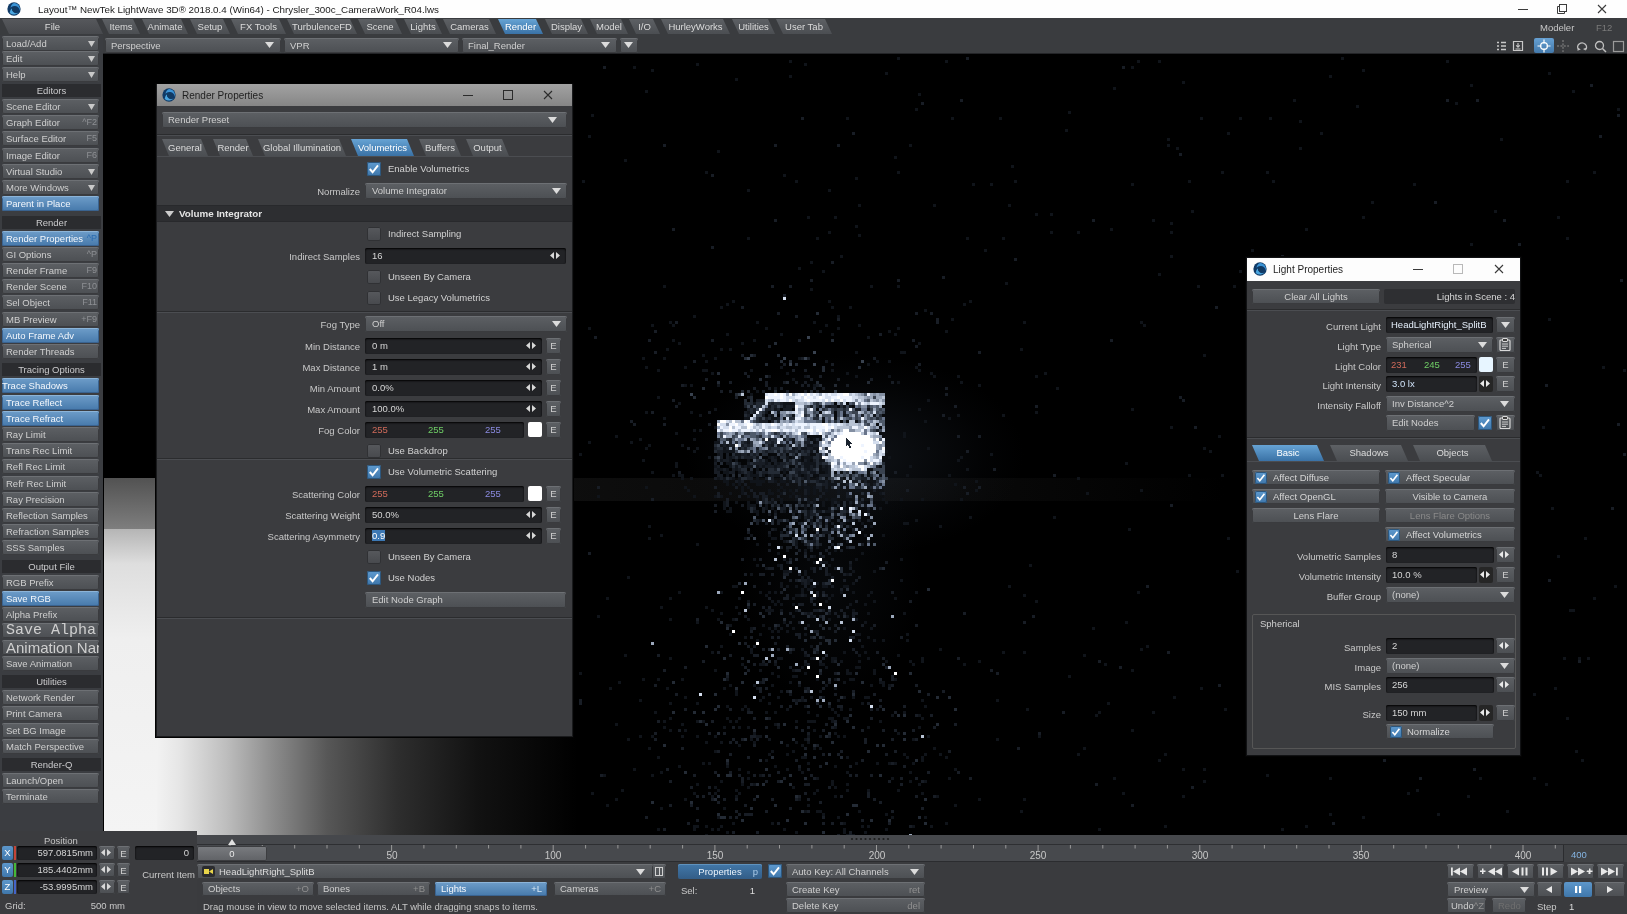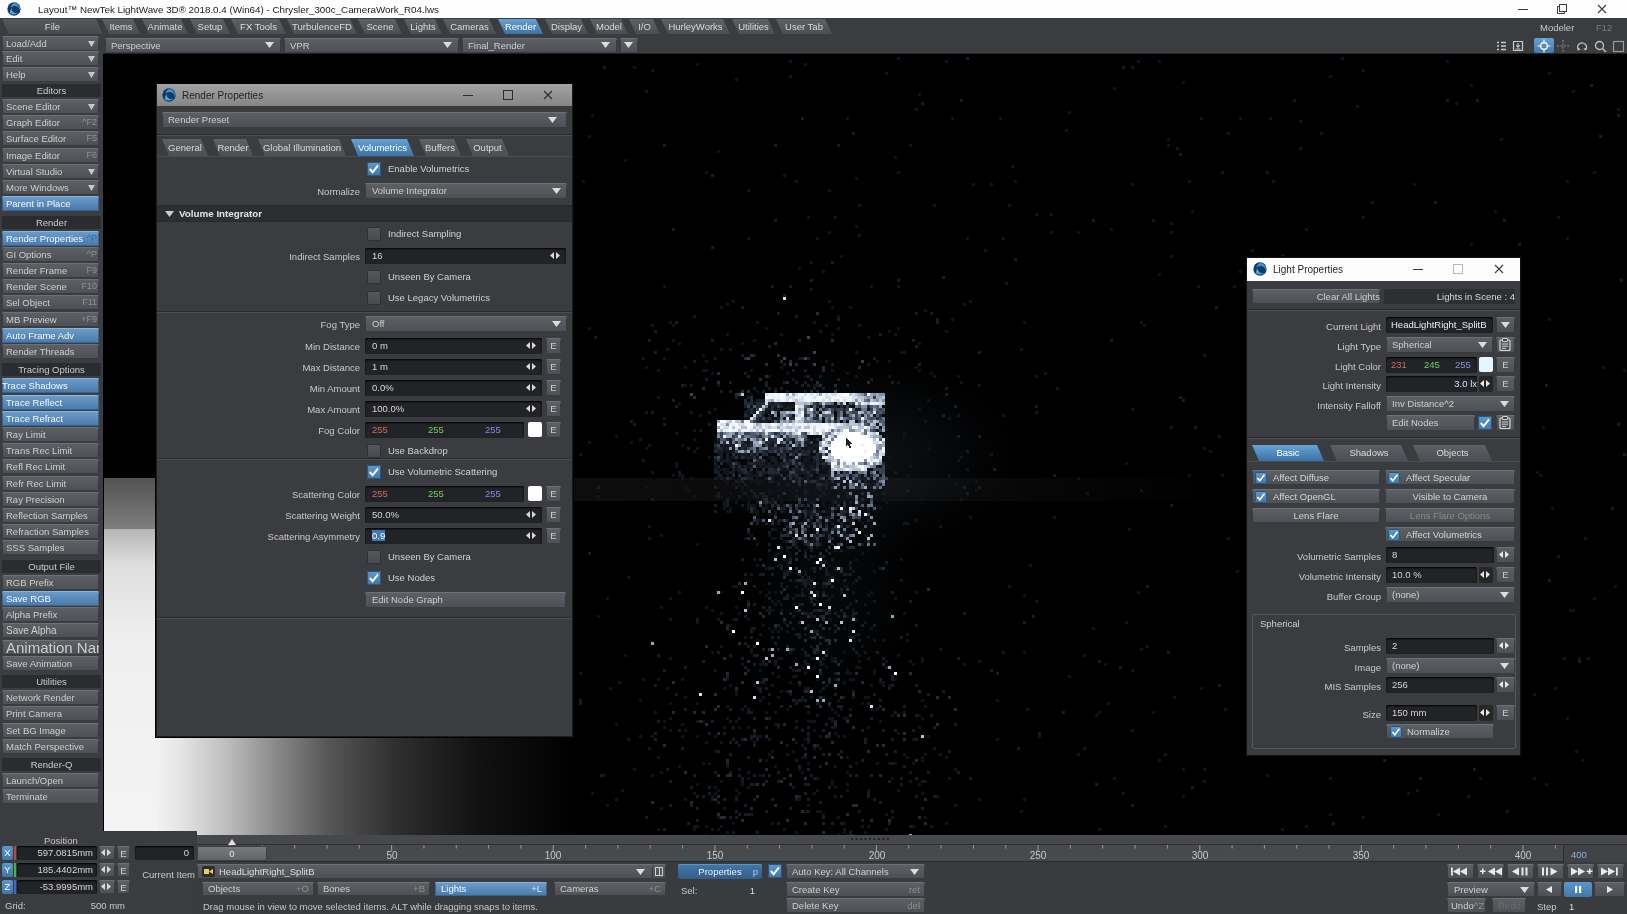--- a/index.html
+++ b/index.html
@@ -162,21 +162,21 @@
 <div class="a btn" style="left:2px;top:459.3999999999998px;width:97px;height:15px;font-size:9.5px;"><span style="padding-left:4px">Refl Rec Limit</span></div>
 <div class="a btn" style="left:2px;top:475.5999999999998px;width:97px;height:15px;font-size:9.5px;"><span style="padding-left:4px">Refr Rec Limit</span></div>
 <div class="a btn" style="left:2px;top:491.7999999999998px;width:97px;height:15px;font-size:9.5px;"><span style="padding-left:4px">Ray Precision</span></div>
 <div class="a btn" style="left:2px;top:507.9999999999998px;width:97px;height:15px;font-size:9.5px;"><span style="padding-left:4px">Reflection Samples</span></div>
 <div class="a btn" style="left:2px;top:524.1999999999998px;width:97px;height:15px;font-size:9.5px;"><span style="padding-left:4px">Refraction Samples</span></div>
 <div class="a btn" style="left:2px;top:540.3999999999999px;width:97px;height:15px;font-size:9.5px;"><span style="padding-left:4px">SSS Samples</span></div>
 <div class="a" style="left:2px;top:559.8px;width:99px;text-align:center;font-size:9.5px;color:#cbcbcd;line-height:13px;background:#2b2c2f;">Output File</div>
 <div class="a btn" style="left:2px;top:574.8px;width:97px;height:15px;font-size:9.5px;"><span style="padding-left:4px">RGB Prefix</span></div>
 <div class="a btn bb" style="left:2px;top:591.0px;width:97px;height:15px;font-size:9.5px;"><span style="padding-left:4px">Save RGB</span></div>
 <div class="a btn" style="left:2px;top:607.2px;width:97px;height:15px;font-size:9.5px;"><span style="padding-left:4px">Alpha Prefix</span></div>
-<div class="a btn" style="left:2px;top:623.4000000000001px;width:97px;height:15px;font-size:10px;"><span style="padding-left:4px">Save Alpha</span></div>
+<div class="a btn" style="left:2px;top:623.4000000000001px;width:97px;height:15px;font-size:15px;font-family:Liberation Mono, monospace;"><span style="padding-left:4px">Save Alpha</span></div>
 <div class="a btn" style="left:2px;top:639.6000000000001px;width:97px;height:15px;font-size:15px;"><span style="padding-left:4px">Animation Name</span></div>
 <div class="a btn" style="left:2px;top:655.8000000000002px;width:97px;height:15px;font-size:9.5px;"><span style="padding-left:4px">Save Animation</span></div>
 <div class="a" style="left:2px;top:675.2000000000003px;width:99px;text-align:center;font-size:9.5px;color:#cbcbcd;line-height:13px;background:#2b2c2f;">Utilities</div>
 <div class="a btn" style="left:2px;top:690.2000000000003px;width:97px;height:15px;font-size:9.5px;"><span style="padding-left:4px">Network Render</span></div>
 <div class="a btn" style="left:2px;top:706.4000000000003px;width:97px;height:15px;font-size:9.5px;"><span style="padding-left:4px">Print Camera</span></div>
 <div class="a btn" style="left:2px;top:722.6000000000004px;width:97px;height:15px;font-size:9.5px;"><span style="padding-left:4px">Set BG Image</span></div>
 <div class="a btn" style="left:2px;top:738.8000000000004px;width:97px;height:15px;font-size:9.5px;"><span style="padding-left:4px">Match Perspective</span></div>
 <div class="a" style="left:2px;top:758.2000000000005px;width:99px;text-align:center;font-size:9.5px;color:#cbcbcd;line-height:13px;background:#2b2c2f;">Render-Q</div>
 <div class="a btn" style="left:2px;top:773.2000000000005px;width:97px;height:15px;font-size:9.5px;"><span style="padding-left:4px">Launch/Open</span></div>
 <div class="a btn" style="left:2px;top:789.4000000000005px;width:97px;height:15px;font-size:9.5px;"><span style="padding-left:4px">Terminate</span></div>
@@ -511,21 +511,21 @@
 <svg class="a" style="left:1410px;top:261px" width="16" height="16">
     <path d="M3 8.5h10" stroke="#3a3a3a" stroke-width="1"></path>
   </svg>
 <svg class="a" style="left:1450px;top:261px" width="16" height="16">
     <rect x="3.5" y="3.5" width="9" height="9" fill="none" stroke="#b9b9b9" stroke-width="1"></rect>
   </svg>
 <svg class="a" style="left:1491px;top:261px" width="16" height="16">
     <path d="M4 4l8 8M12 4l-8 8" stroke="#3a3a3a" stroke-width="1.1"></path>
   </svg>
 <div class="a btn" style="left:1252px;top:289px;width:128px;height:15px;">
-    <span style="display:block;text-align:right;line-height:15px;">Clear All Lights</span>
+    <span style="display:block;text-align:center;line-height:15px;">Clear All Lights</span>
   </div>
 <div class="a" style="left:1384px;top:289px;width:131px;height:15px;background:#2e2f32;border-radius:2px;text-align:right;color:#d8d8d8;font-size:9.5px;line-height:15px;">Lights in Scene : 4</div>
 <div class="a" style="left:1247px;top:309px;width:273px;height:1px;background:#2b2c2e;"></div>
 <div class="a" style="left:1247px;top:310px;width:273px;height:1px;background:#4b4d51;"></div>
 <div class="lbl" style="left:1221px;top:319px;width:160px;">Current Light</div>
 <div class="a fld" style="left:1386px;top:317px;width:107px;height:16px;padding-left:5px;line-height:16px;color:#e4eefa;font-size:9.5px;">HeadLightRight_SplitB</div>
 <div class="a btn" style="left:1496px;top:317px;width:19px;height:16px;"></div>
 <svg class="a" style="left:1501px;top:322px" width="9" height="6">
     <path d="M0 0h9L4.5 6z" fill="#dcdcdc"></path>
   </svg>
@@ -542,21 +542,21 @@
   </svg>
 <div class="lbl" style="left:1221px;top:359px;width:160px;">Light Color</div>
 <div class="a fld" style="left:1386px;top:357px;width:91px;height:16px;">
     <span style="position:absolute;left:5px;color:#cf6a5a">231</span>
     <span style="position:absolute;left:38px;color:#6fcf66">245</span>
     <span style="position:absolute;left:69px;color:#8a8ae0">255</span>
   </div>
 <div class="a" style="left:1479px;top:357px;width:14px;height:15px;background:#e7f5ff;border-radius:2px;"></div>
 <div class="a btn" style="left:1496px;top:357px;width:19px;height:16px;text-align:center;line-height:16px;">E</div>
 <div class="lbl" style="left:1221px;top:378px;width:160px;">Light Intensity</div>
-<div class="a fld" style="left:1386px;top:376px;width:91px;height:16px;color:#cfe2f8;text-align:right;"><span style="padding-left:6px">3.0 lx</span></div>
+<div class="a fld" style="left:1386px;top:376px;width:91px;height:16px;color:#cfe2f8;"><span style="padding-left:6px">3.0 lx</span></div>
 <div class="a" style="left:1479px;top:376px;width:14px;height:16px;background:#262626;border-radius:2px;"></div>
 <svg class="a" style="left:1480px;top:380px" width="10" height="7">
     <path d="M4 0v7L0 3.5zM6 0v7l4-3.5z" fill="#e8e8e8"></path>
   </svg>
 <div class="a btn" style="left:1496px;top:376px;width:19px;height:16px;text-align:center;line-height:16px;">E</div>
 <div class="lbl" style="left:1221px;top:398px;width:160px;">Intensity Falloff</div>
 <div class="a btn" style="left:1386px;top:396px;width:129px;height:16px;"><span style="padding-left:6px;line-height:16px;display:inline-block">Inv Distance^2</span></div>
 <svg class="a" style="left:1500px;top:401px" width="9" height="6">
     <path d="M0 0h9L4.5 6z" fill="#dcdcdc"></path>
   </svg>

